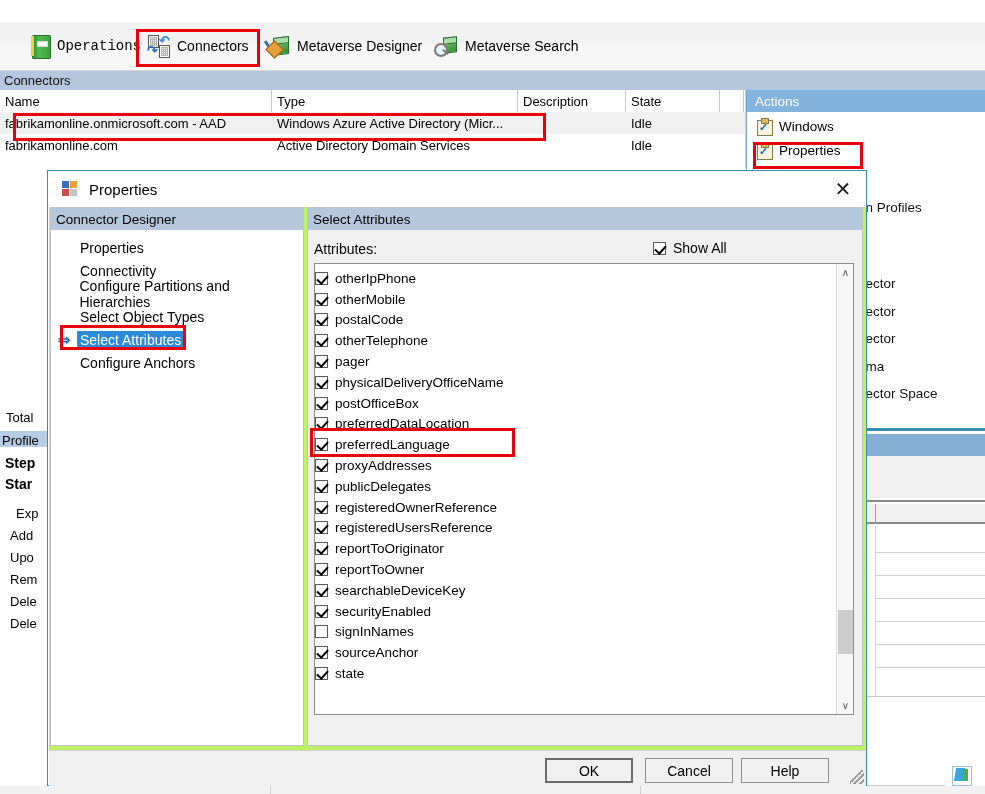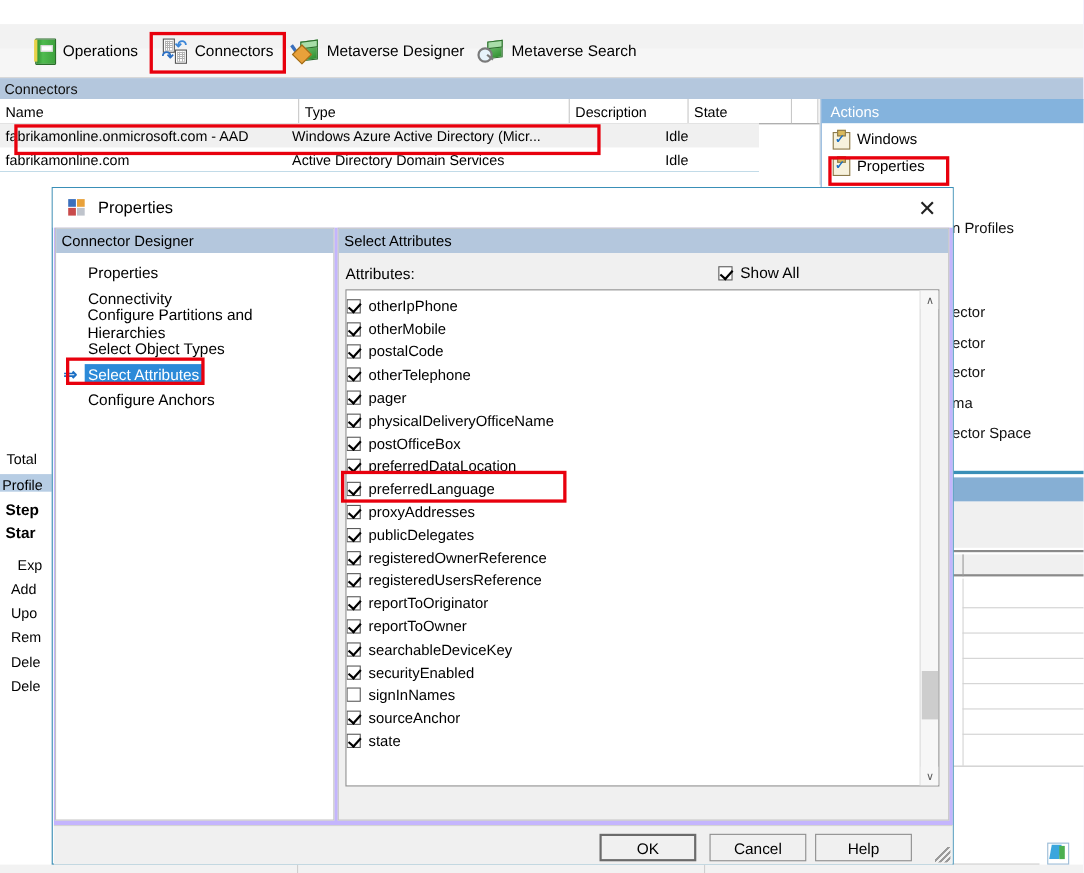--- a/index.html
+++ b/index.html
@@ -137,21 +137,21 @@
   }
   #grid-head .th {
     border-right:1px solid #c8c8c8;
     padding-left:5px;
     font-size:13px;
     display:flex; align-items:center;
     box-sizing:border-box;
     color:#000;
   }
   .row {
-    position:absolute; left:0; height:22px; width:690px; display:flex;
+    position:absolute; left:0; height:22px; width:745px; display:flex;
     font-size:13px;
   }
   .row .td {
     padding-left:5px; display:flex; align-items:center;
     box-sizing:border-box; overflow:hidden; white-space:nowrap;
   }
   #row0 { top:22px; background:#f0f0f0; border-bottom:1px solid #ededed;}
   #row1 { top:44px; background:#ffffff; border-bottom:2px solid #0369a1;}
   #row2 { top:66px; background:#ffffff; height:12px;}
 
@@ -222,21 +222,21 @@
   #dlg-icon .q3{position:absolute;left:0;top:8px;width:7px;height:7px;background:#c94b4b;}
   #dlg-icon .q4{position:absolute;left:8px;top:8px;width:7px;height:7px;background:#bfc4cc;}
   #dlg-title { margin-left:11px; font-size:15px; color:#000; }
   #dlg-close {
     position:absolute; right:0; top:0; width:46px; height:36px;
     display:flex; align-items:center; justify-content:center;
     font-size:20px; color:#222; font-family:"Liberation Sans", sans-serif;
   }
   #dlg-body {
     position:absolute; left:1px; top:36px; width:817px; height:543px;
-    background:#c4b5fd;
+    background:#bef264;
   }
 
   
   #nav-panel {
     position:absolute; left:1px; top:0px; width:254px; height:539px;
     background:#ffffff;
     border:1px solid #c3c3c3;
     box-sizing:border-box;
   }
   #nav-header {
@@ -354,21 +354,21 @@
   #tray-icon .t3{position:absolute;left:13px;top:5px;width:5px;height:12px;background:#4caf50;}
 </style>
 </head>
 <body>
 
 <div id="app-root">
 
   <div id="toolbar">
     <div id="toolbar-top-strip"></div>
 
-    <div class="tb-item" style="left:24px;">
+    <div class="tb-item" style="left:24px;font-family:Liberation Mono, monospace;">
       <span class="ico ico-ops">
         <span class="book"></span>
           <span class="spine"></span>
           <span class="page"></span>
       </span>
       <span class="tb-label">Operations</span>
     </div>
 
     <div class="tb-item" style="left:142px;">
       <span class="ico ico-conn">

